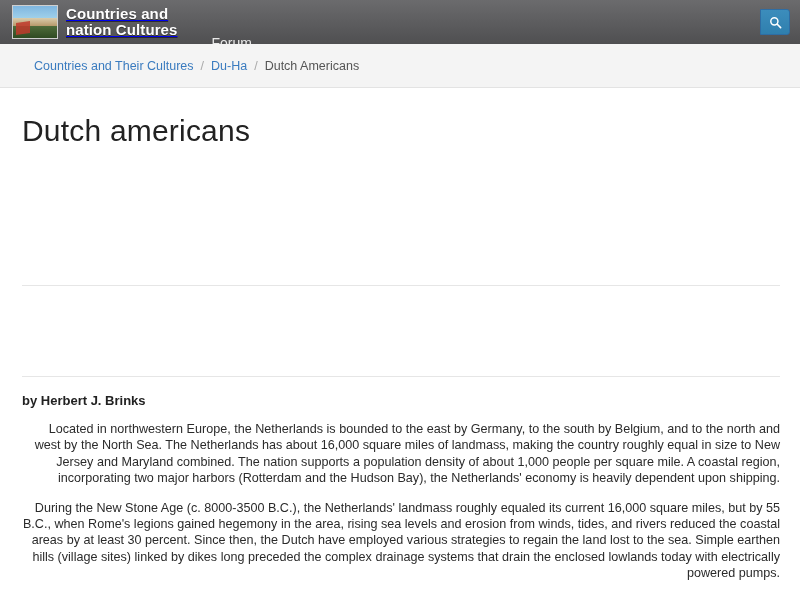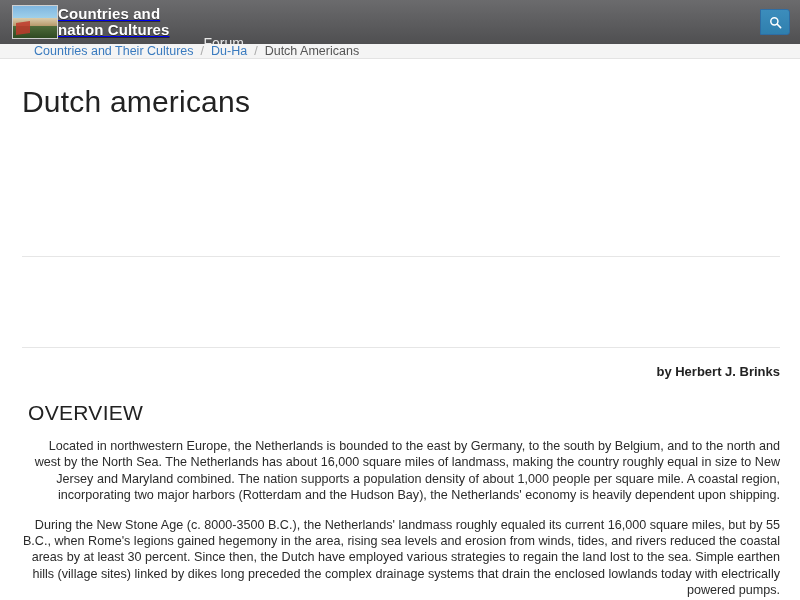--- a/index.html
+++ b/index.html
@@ -18,21 +18,21 @@
     background: linear-gradient(to bottom, #6b6b6d 0%, #4f4f51 100%);
     display: flex;
     align-items: center;
     padding: 0 10px 0 12px;
     position: relative;
     overflow: hidden;
   }
   .brand {
     display: flex;
     align-items: center;
-    gap: 0;
+    gap: 8px;
     flex: 0 0 auto;
   }
   .brand-thumb {
     width: 46px; height: 34px;
     border: 1px solid #cfcfcf;
     background: linear-gradient(to bottom, #7fb6e0 0%, #9fd0ea 38%, #d8c9a8 39%, #b79a6c 62%, #4e6b3a 63%, #2f4a22 100%);
     position: relative;
     flex: 0 0 auto;
   }
   .brand-thumb:after {
@@ -100,21 +100,21 @@
     justify-content: center;
     cursor: pointer;
     padding: 0;
   }
   .search-btn svg { display: block; }
 
   
   .crumb-bar {
     background: #f4f4f4;
     border-bottom: 1px solid #e3e3e3;
-    height: 15px;
+    height: 44px;
     display: flex;
     align-items: center;
     padding: 0 0 0 34px;
   }
   .crumb {
     font-size: 12.5px;
     color: #3a7bbf;
     text-decoration: none;
   }
   .crumb.current { color: #555555; }
@@ -144,21 +144,20 @@
     border: none;
     border-top: 1px solid #e6e6e6;
     margin: 20px 0 0 0;
   }
   .rule.second { margin-top: 90px; }
   .byline {
     font-size: 13px;
     font-weight: bold;
     color: #222222;
     margin: 16px 0 0 0;
-    text-align: right;
   }
   h2.section-head {
     font-size: 21px;
     font-weight: normal;
     color: #222222;
     margin: 22px 0 0 6px;
     letter-spacing: .3px;
   }
   p.body {
     font-size: 12.6px;
@@ -207,18 +206,17 @@
 <div class="content">
   <h1 class="page-title">Dutch americans</h1>
 
   <div class="ad-slot"></div>
 
   <hr class="rule">
   <hr class="rule second">
 
   <div class="byline">by Herbert J. Brinks</div>
 
-  <h2 class="section-head">OVERVIEW</h2>
 
   <p class="body">Located in northwestern Europe, the Netherlands is bounded to the east by Germany, to the south by Belgium, and to the north and west by the North Sea. The Netherlands has about 16,000 square miles of landmass, making the country roughly equal in size to New Jersey and Maryland combined. The nation supports a population density of about 1,000 people per square mile. A coastal region, incorporating two major harbors (Rotterdam and the Hudson Bay), the Netherlands' economy is heavily dependent upon shipping.</p>
   <p class="body">During the New Stone Age (c. 8000-3500 B.C.), the Netherlands' landmass roughly equaled its current 16,000 square miles, but by 55 B.C., when Rome's legions gained hegemony in the area, rising sea levels and erosion from winds, tides, and rivers reduced the coastal areas by at least 30 percent. Since then, the Dutch have employed various strategies to regain the land lost to the sea. Simple earthen hills (village sites) linked by dikes long preceded the complex drainage systems that drain the enclosed lowlands today with electrically powered pumps.</p>
 
 </div>
 
 </body></html>

